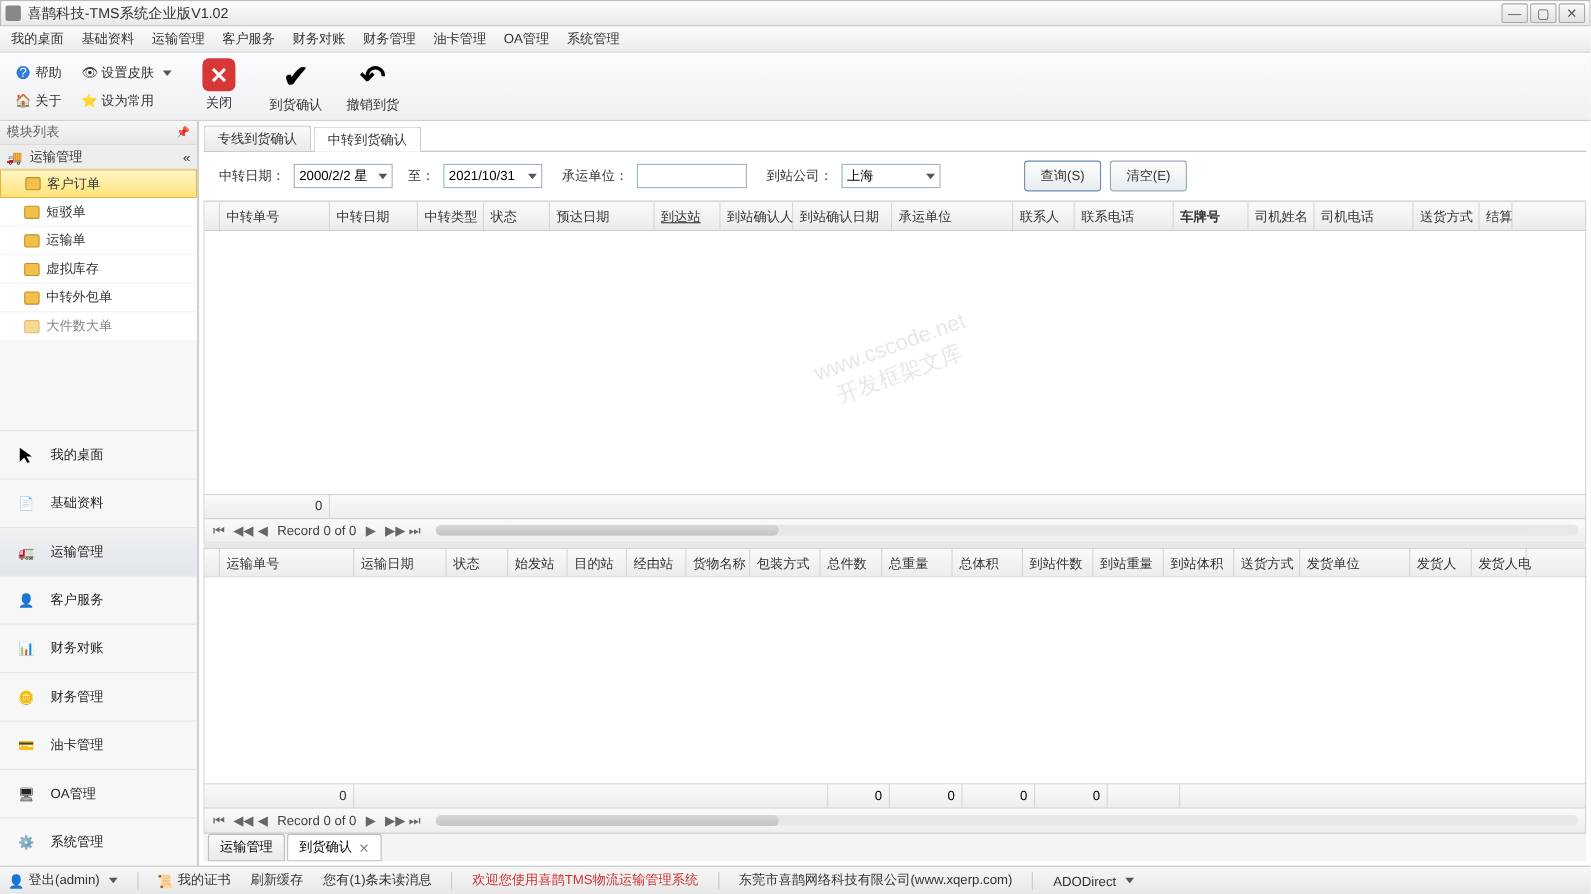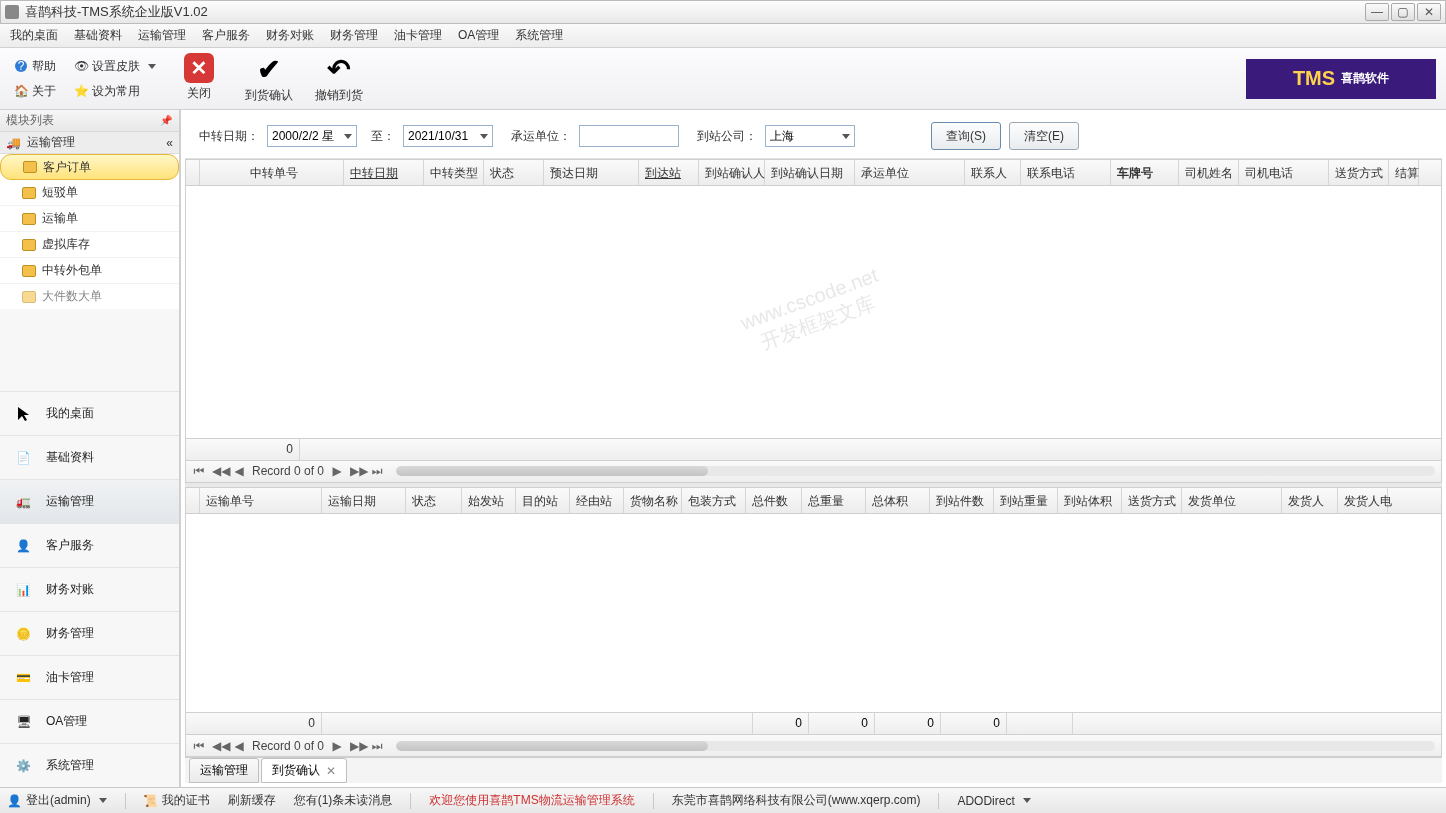--- a/index.html
+++ b/index.html
@@ -22,21 +22,21 @@
 .brand-box { margin-left: auto; width: 190px; height: 40px; background: #3a1a7a; color: #fff; font-size: 18px; font-weight: bold; display: flex; align-items: center; justify-content: center; gap: 6px; }
 .brand-box .tms { color: #ffd24d; font-size: 20px; }
 .mainarea { flex: 1; display: flex; min-height: 0; }
 .sidebar { width: 180px; background: #f7f7f7; border-right: 1px solid #d0d0d0; display: flex; flex-direction: column; }
 .sidebar-header { height: 22px; background: linear-gradient(#f6f6f6,#e8e8e8); border-bottom: 1px solid #d8d8d8; padding: 0 6px; display: flex; align-items: center; justify-content: space-between; color: #666; }
 .pin { font-size: 10px; color: #888; }
 .sidebar-group-hdr { height: 22px; background: #ededed; border-bottom: 1px solid #dedede; display: flex; align-items: center; justify-content: space-between; padding: 0 6px; color: #333; }
 .tree { background: #fff; }
 .tree-item { height: 26px; display: flex; align-items: center; padding-left: 22px; gap: 6px; cursor: pointer; color: #333; border-bottom: 1px solid #f3f3f3; }
 .tree-item .tic { width: 14px; height: 12px; background: #f3c14b; border: 1px solid #c09020; border-radius: 2px; }
-.tree-item.selected { background: linear-gradient(#fff7c6,#ffe27a); border: 1px solid #e6b636; border-radius: 11px; }
+.tree-item.selected { background: linear-gradient(#fff7c6,#ffe27a); border: 1px solid #e6b636; border-radius: 0; }
 .navsection { display: flex; flex-direction: column; }
 .navitem { height: 44px; display: flex; align-items: center; gap: 10px; padding: 0 12px; cursor: pointer; border-top: 1px solid #e4e4e4; color: #222; }
 .navitem.active { background: linear-gradient(#f0f2f4,#e2e6ea); }
 .navitem .navic { width: 24px; height: 24px; display:flex; align-items:center; justify-content:center; }
 .content { flex: 1; display: flex; flex-direction: column; background: #fff; border-left: 1px solid #d0d0d0; min-width: 0; padding: 4px; }
 .tabs-top { height: 24px; display: flex; border-bottom: 1px solid #bfbfbf; }
 .tab { padding: 3px 12px; border: 1px solid #bfbfbf; border-bottom: none; background: linear-gradient(#fafafa,#eaeaea); margin-right: 2px; cursor: pointer; color: #333; border-radius: 3px 3px 0 0; }
 .tab.active { background: #fff; position: relative; top: 1px; }
 .filter-panel { padding: 8px 10px; display: flex; flex-direction: column; gap: 6px; border-bottom: 1px solid #e0e0e0; }
 .filter-row { display: flex; align-items: center; gap: 8px; }
@@ -130,24 +130,20 @@
     </div>
     <div class="toolbar-big">
       <div class="bigicon" style="color:#000;">✔</div>
       <div class="lbl">到货确认</div>
     </div>
     <div class="toolbar-big">
       <div class="bigicon" style="color:#000;">↶</div>
       <div class="lbl">撤销到货</div>
     </div>
   </div>
-  <div class="brand-box">
-    <span class="tms">TMS</span>
-    <span>喜鹊软件</span>
-  </div>
 </div>
 
 <div class="mainarea">
 
   <div class="sidebar">
     <div class="sidebar-header">
       <span>模块列表</span>
       <span class="pin">📌</span>
     </div>
     <div class="sidebar-group-hdr">
@@ -221,20 +217,24 @@
           <span>OA管理</span>
         </div>
       <div class="navitem">
           <span class="navic">⚙️</span>
           <span>系统管理</span>
         </div>
     </div>
   </div>
 
   <div class="content">
+    <div class="tabs-top">
+      <div class="tab">专线到货确认</div>
+      <div class="tab active">中转到货确认</div>
+    </div>
 
     <div class="filter-panel">
       <div class="filter-row">
         <span class="flabel">中转日期：</span>
         <div class="fselect" style="width:90px;">
             <span>2000/2/2 星</span>
             <span class="caret"></span>
           </div>
         <span class="flabel" style="width:30px;">至：</span>
         <div class="fselect" style="width:90px;">
@@ -254,22 +254,22 @@
           </button>
         <button class="btn">
             <span>清空(E)</span>
           </button>
       </div>
     </div>
 
     <div class="grid" style="flex:1.2;">
       <div class="grid-head">
         <div class="gh-col" style="width:14px;"></div>
-        <div class="gh-col" style="width:100px;margin-left:44px;">中转单号</div>
-        <div class="gh-col" style="width:80px;text-decoration:underline;">中转日期</div>
+        <div class="gh-col" style="width:100px;">中转单号</div>
+        <div class="gh-col" style="width:80px;">中转日期</div>
         <div class="gh-col" style="width:60px;">中转类型</div>
         <div class="gh-col" style="width:60px;">状态</div>
         <div class="gh-col" style="width:95px;">预达日期</div>
         <div class="gh-col" style="width:60px;text-decoration:underline;">到达站</div>
         <div class="gh-col" style="width:66px;">到站确认人</div>
         <div class="gh-col" style="width:90px;">到站确认日期</div>
         <div class="gh-col" style="width:110px;">承运单位</div>
         <div class="gh-col" style="width:56px;">联系人</div>
         <div class="gh-col" style="width:90px;">联系电话</div>
         <div class="gh-col" style="width:68px;font-weight:bold;">车牌号</div>

